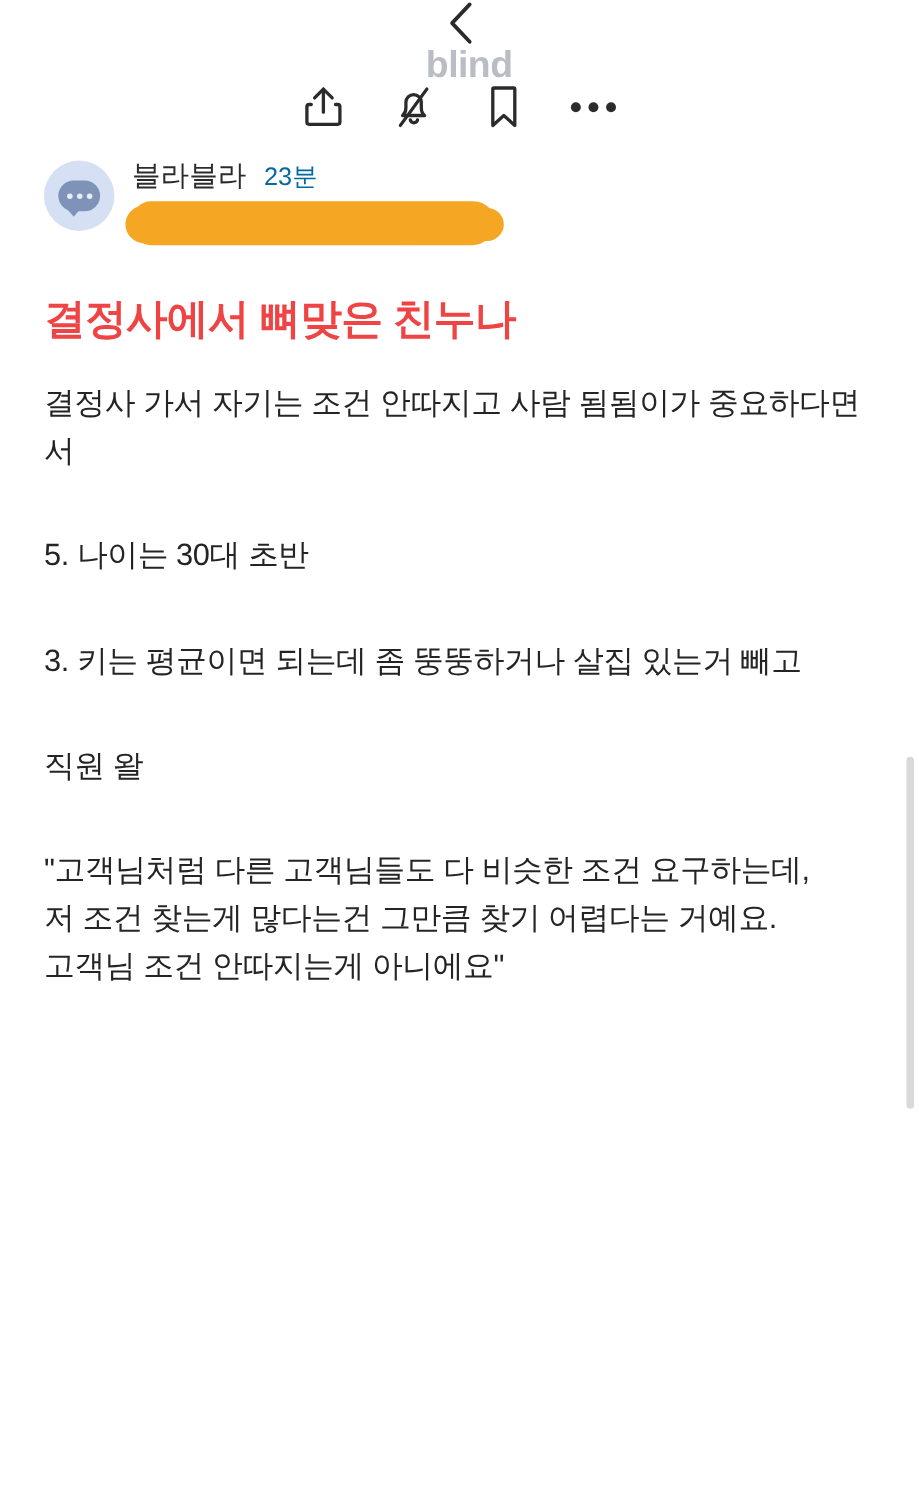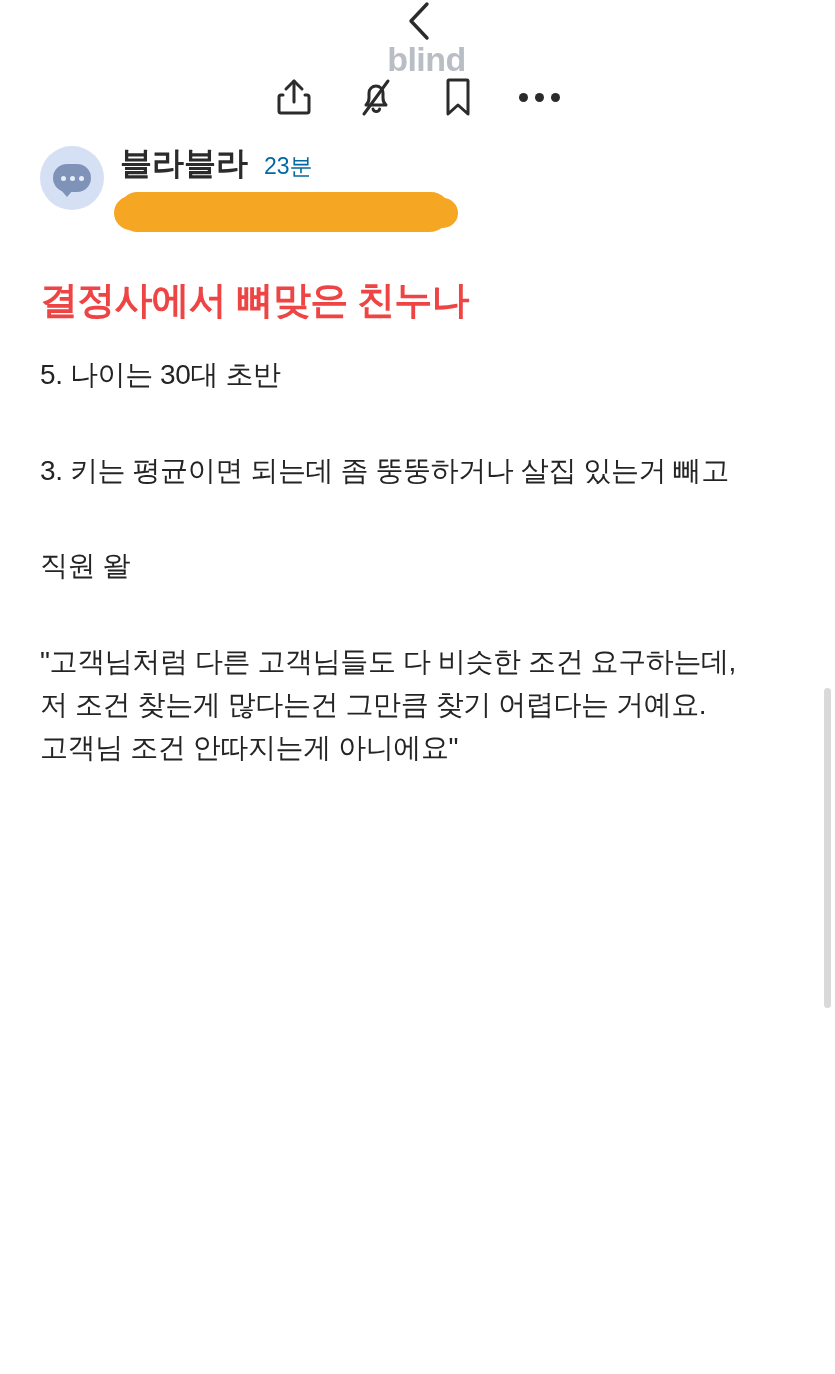--- a/index.html
+++ b/index.html
@@ -114,22 +114,22 @@
     background: #e7edf7;
     display: block;
   }
   .author-meta { margin-left: 16px; padding-top: 4px; }
   .author-line {
     display: flex;
     align-items: baseline;
     gap: 16px;
   }
   .author-name {
-    font-size: 32px;
-    font-weight: bold;
+    font-size: 26px;
+    font-weight: normal;
     color: #2b2b2b;
   }
   .post-time {
     font-size: 23px;
     color: #0369a1;
   }
   .redaction {
     margin-top: 6px;
     width: 330px;
     height: 40px;
@@ -243,20 +243,21 @@
       <span class="author-name">블라블라</span>
       <span class="post-time">23분</span>
     </div>
     <div class="redaction"></div>
   </div>
 </div>
 
 <div class="content">
   <h1 class="post-title">결정사에서 뼈맞은 친누나</h1>
   <div class="post-body">
+    <p>결정사 가서 자기는 조건 안따지고 사람 됨됨이가 중요하다면서</p>
     <p>5. 나이는 30대 초반</p>
     <p>3. 키는 평균이면 되는데 좀 뚱뚱하거나 살집 있는거 빼고</p>
     <p>직원 왈</p>
     <p>"고객님처럼 다른 고객님들도 다 비슷한 조건 요구하는데,
 저 조건 찾는게 많다는건 그만큼 찾기 어렵다는 거예요.
 고객님 조건 안따지는게 아니에요"</p>
   </div>
 </div>
 
 <div class="scrollbar"></div>

